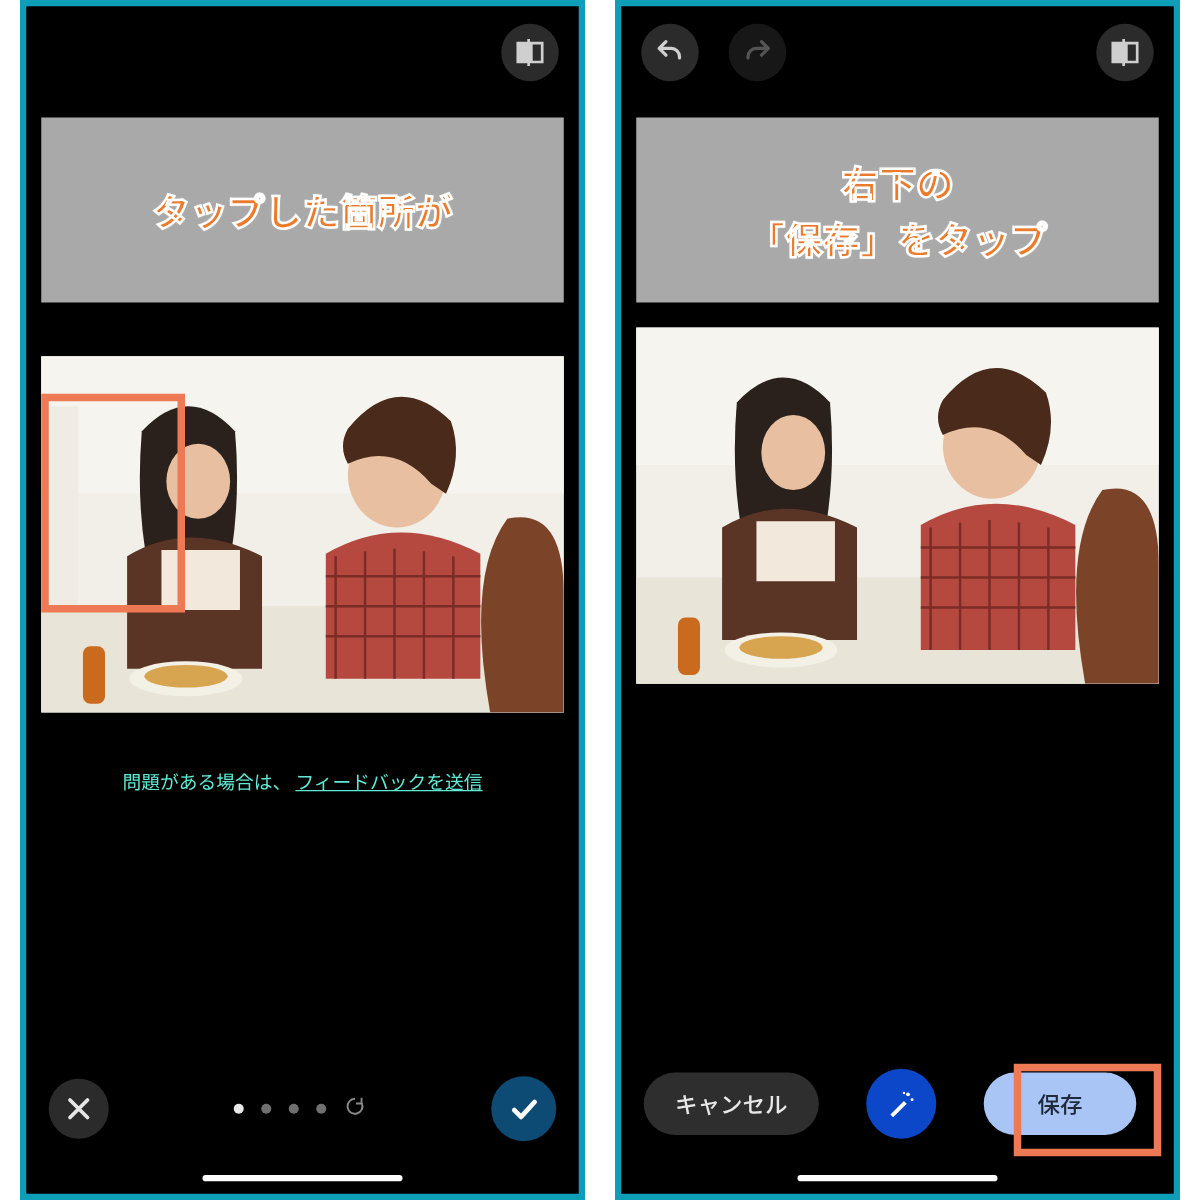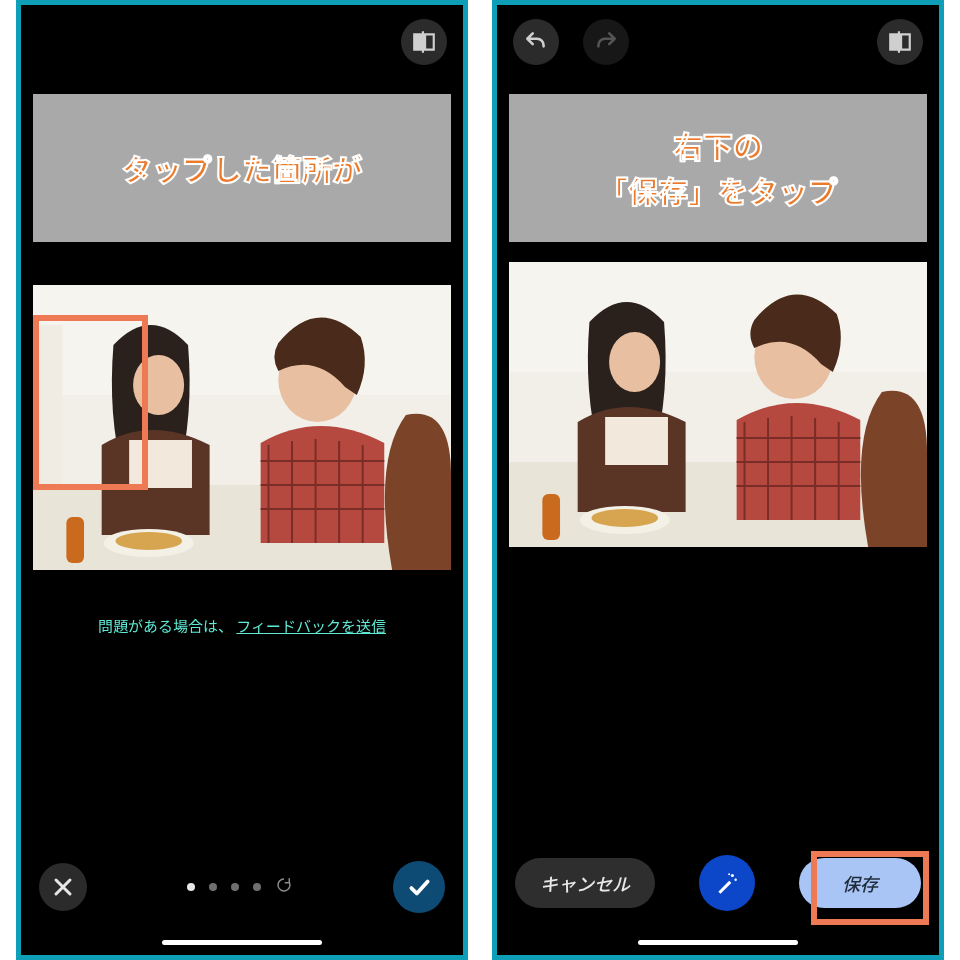--- a/index.html
+++ b/index.html
@@ -128,27 +128,26 @@
     position: absolute;
     bottom: 10px;
     left: 50%; transform: translateX(-50%);
     width: 160px; height: 5px;
     background: #fff; border-radius: 3px;
   }
   
   .bottom2 {
     position: absolute;
     bottom: 40px;
-    left: 0; right: 0;
+    left: 0; right: 12px;
     height: 64px;
     display: flex;
     align-items: center;
     justify-content: space-between;
     padding: 0 18px;
-    font-style: italic;
   }
   .pill {
     height: 50px;
     border-radius: 28px;
     display: flex; align-items: center; justify-content: center;
     padding: 0 22px;
     font-size: 18px;
     font-weight: 500;
   }
   .cancel-pill { background: #2e2e2e; color: #e8e8e8; min-width: 96px; }

